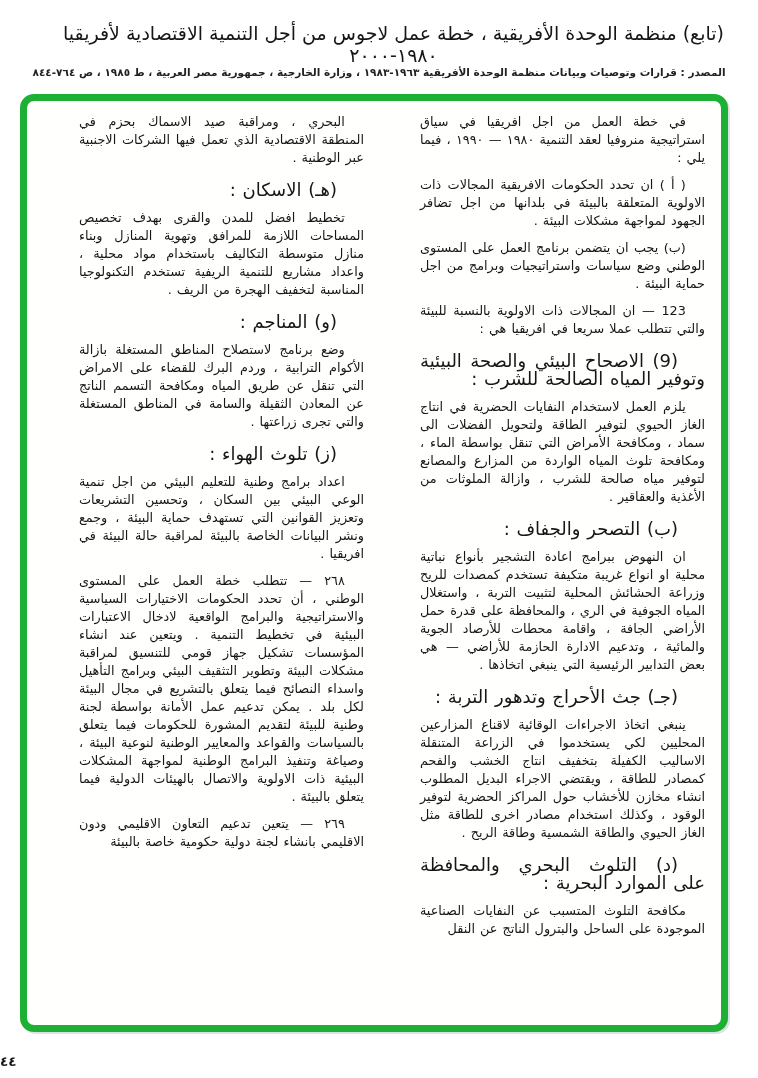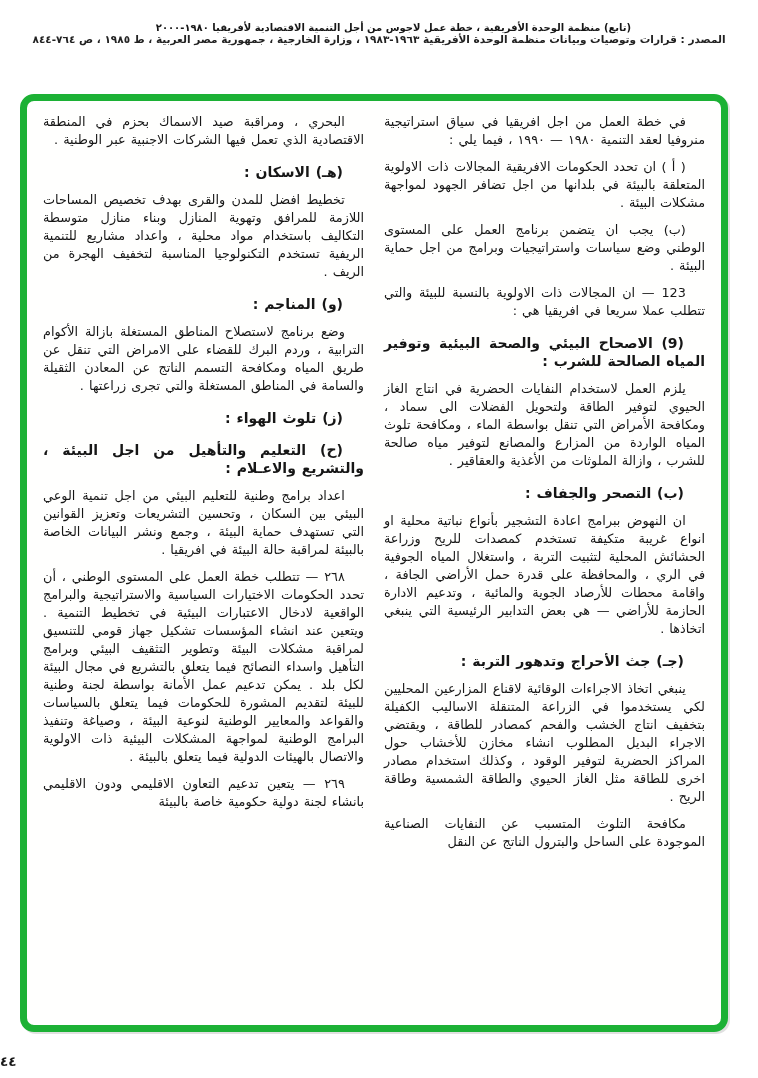--- a/index.html
+++ b/index.html
@@ -12,22 +12,22 @@
     overflow: hidden;
     font-family: "DejaVu Sans", sans-serif;
     color: #161616;
   }
   .page-header {
     direction: rtl;
     text-align: center;
     padding-top: 22px;
   }
   .header-title {
-    font-size: 10px;
-    font-weight: bold;
+    font-size: 19px;
+    font-weight: normal;
     letter-spacing: 0;
     padding-left: 29px;
   }
   .header-source {
     font-size: 10.5px;
     font-weight: bold;
     color: #222;
   }
   .content-frame {
     position: absolute;
@@ -42,32 +42,33 @@
     display: flex;
     flex-direction: row;
     gap: 20px;
     direction: rtl;
     background: #fffffe;
     box-shadow: 2px 2px 0 rgba(0,0,0,0.12);
   }
   .text-column {
     flex: 1 1 0;
     min-width: 0;
+    margin-left: 36px;
   }
   .text-column p {
     margin: 0 0 9px 0;
     font-size: 12.8px;
     line-height: 18px;
     text-align: justify;
     text-indent: 1.5em;
     word-spacing: 1px;
   }
   .text-column p.section-heading {
-    font-weight: bold;
-    font-size: 14px;
+    font-weight: normal;
+    font-size: 18px;
     margin-top: 14px;
     margin-bottom: 10px;
   }
   .page-number {
     position: absolute;
     bottom: 9px;
     left: 0;
     width: 100%;
     font-size: 13.5px;
     font-weight: bold;
@@ -86,29 +87,29 @@
       <p>في خطة العمل من اجل افريقيا في سياق استراتيجية منروفيا لعقد التنمية ١٩٨٠ — ١٩٩٠ ، فيما يلي :</p>
       <p>( أ ) ان تحدد الحكومات الافريقية المجالات ذات الاولوية المتعلقة بالبيئة في بلدانها من اجل تضافر الجهود لمواجهة مشكلات البيئة .</p>
       <p>(ب) يجب ان يتضمن برنامج العمل على المستوى الوطني وضع سياسات واستراتيجيات وبرامج من اجل حماية البيئة .</p>
       <p>123 — ان المجالات ذات الاولوية بالنسبة للبيئة والتي تتطلب عملا سريعا في افريقيا هي :</p>
       <p class="section-heading">(9) الاصحاح البيئي والصحة البيئية وتوفير المياه الصالحة للشرب :</p>
       <p>يلزم العمل لاستخدام النفايات الحضرية في انتاج الغاز الحيوي لتوفير الطاقة ولتحويل الفضلات الى سماد ، ومكافحة الأمراض التي تنقل بواسطة الماء ، ومكافحة تلوث المياه الواردة من المزارع والمصانع لتوفير مياه صالحة للشرب ، وازالة الملوثات من الأغذية والعقاقير .</p>
       <p class="section-heading">(ب) التصحر والجفاف :</p>
       <p>ان النهوض ببرامج اعادة التشجير بأنواع نباتية محلية او انواع غريبة متكيفة تستخدم كمصدات للريح وزراعة الحشائش المحلية لتثبيت التربة ، واستغلال المياه الجوفية في الري ، والمحافظة على قدرة حمل الأراضي الجافة ، واقامة محطات للأرصاد الجوية والمائية ، وتدعيم الادارة الحازمة للأراضي — هي بعض التدابير الرئيسية التي ينبغي اتخاذها .</p>
       <p class="section-heading">(جـ) جث الأحراج وتدهور التربة :</p>
       <p>ينبغي اتخاذ الاجراءات الوقائية لاقناع المزارعين المحليين لكي يستخدموا في الزراعة المتنقلة الاساليب الكفيلة بتخفيف انتاج الخشب والفحم كمصادر للطاقة ، ويقتضي الاجراء البديل المطلوب انشاء مخازن للأخشاب حول المراكز الحضرية لتوفير الوقود ، وكذلك استخدام مصادر اخرى للطاقة مثل الغاز الحيوي والطاقة الشمسية وطاقة الريح .</p>
+      <p class="section-heading">(د) التلوث البحري والمحافظة على الموارد البحرية :</p>
       <p>مكافحة التلوث المتسبب عن النفايات الصناعية الموجودة على الساحل والبترول الناتج عن النقل</p>
     </div>
   <div class="text-column" id="col-left">
       <p>البحري ، ومراقبة صيد الاسماك بحزم في المنطقة الاقتصادية الذي تعمل فيها الشركات الاجنبية عبر الوطنية .</p>
       <p class="section-heading">(هـ) الاسكان :</p>
       <p>تخطيط افضل للمدن والقرى بهدف تخصيص المساحات اللازمة للمرافق وتهوية المنازل وبناء منازل متوسطة التكاليف باستخدام مواد محلية ، واعداد مشاريع للتنمية الريفية تستخدم التكنولوجيا المناسبة لتخفيف الهجرة من الريف .</p>
       <p class="section-heading">(و) المناجم :</p>
       <p>وضع برنامج لاستصلاح المناطق المستغلة بازالة الأكوام الترابية ، وردم البرك للقضاء على الامراض التي تنقل عن طريق المياه ومكافحة التسمم الناتج عن المعادن الثقيلة والسامة في المناطق المستغلة والتي تجرى زراعتها .</p>
       <p class="section-heading">(ز) تلوث الهواء :</p>
-      <p class="section-heading">(ح) التعليم والتأهيل من اجل البيئة ، والتشريع والاعـلام :</p>
       <p>اعداد برامج وطنية للتعليم البيئي من اجل تنمية الوعي البيئي بين السكان ، وتحسين التشريعات وتعزيز القوانين التي تستهدف حماية البيئة ، وجمع ونشر البيانات الخاصة بالبيئة لمراقبة حالة البيئة في افريقيا .</p>
       <p>٢٦٨ — تتطلب خطة العمل على المستوى الوطني ، أن تحدد الحكومات الاختيارات السياسية والاستراتيجية والبرامج الواقعية لادخال الاعتبارات البيئية في تخطيط التنمية . ويتعين عند انشاء المؤسسات تشكيل جهاز قومي للتنسيق لمراقبة مشكلات البيئة وتطوير التثقيف البيئي وبرامج التأهيل واسداء النصائح فيما يتعلق بالتشريع في مجال البيئة لكل بلد . يمكن تدعيم عمل الأمانة بواسطة لجنة وطنية للبيئة لتقديم المشورة للحكومات فيما يتعلق بالسياسات والقواعد والمعايير الوطنية لنوعية البيئة ، وصياغة وتنفيذ البرامج الوطنية لمواجهة المشكلات البيئية ذات الاولوية والاتصال بالهيئات الدولية فيما يتعلق بالبيئة .</p>
       <p>٢٦٩ — يتعين تدعيم التعاون الاقليمي ودون الاقليمي بانشاء لجنة دولية حكومية خاصة بالبيئة</p>
     </div>
 </div>
 
 <div class="page-number">٤٤</div>
 
 </body></html>

